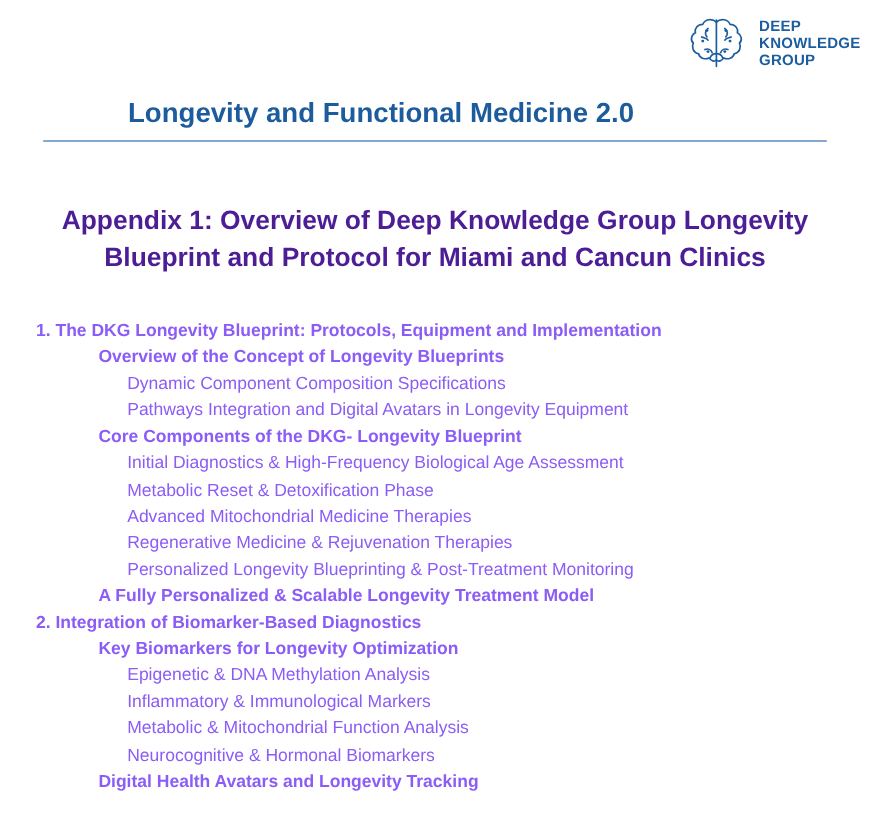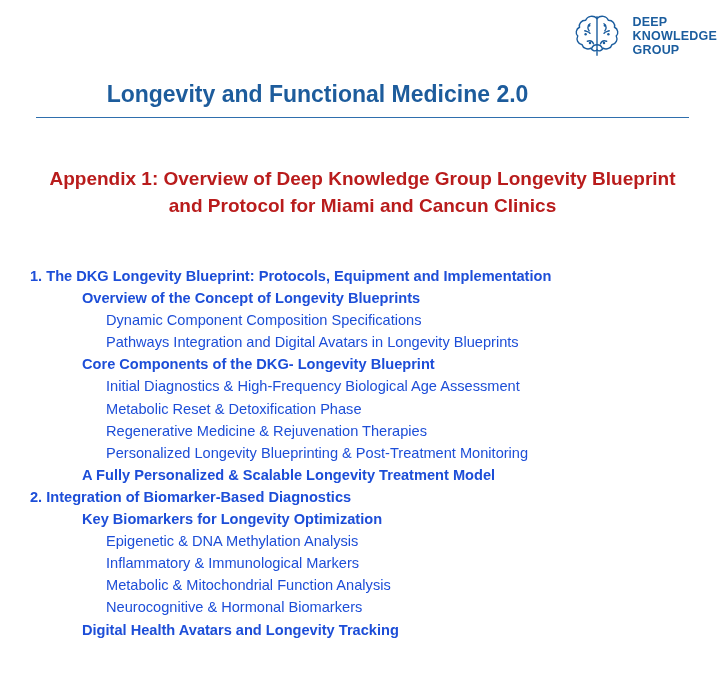--- a/index.html
+++ b/index.html
@@ -65,24 +65,24 @@
     width: 653px;
     height: 1px;
     background: #2f6fad;
   }
   .appendix {
     position: absolute;
     top: 150px;
     left: 40px;
     width: 645px;
     text-align: center;
-    font-size: 19px;
+    font-size: 22px;
     font-weight: bold;
     line-height: 1.42;
-    color: #b91c1c;
+    color: #4c1d95;
   }
 
   
   .toc-heading {
     position: absolute;
     top: 236px;
     left: 36px;
     font-size: 15px;
     font-weight: bold;
     color: #1d5c9c;
@@ -92,21 +92,21 @@
 
   .toc {
     position: absolute;
     top: 265px;
     left: 30px;
     width: 680px;
   }
   .toc-item {
     font-size: 14.6px;
     line-height: 22.1px;
-    color: #1d4ed8;
+    color: #8b5cf6;
     white-space: nowrap;
   }
   .lvl0 {
     font-weight: bold;
     padding-left: 0px;
   }
   .lvl1 {
     font-weight: bold;
     padding-left: 52px;
   }
@@ -157,24 +157,25 @@
 
   <div class="rule"></div>
 
   <h2 class="appendix">Appendix 1: Overview of Deep Knowledge Group Longevity Blueprint and Protocol for Miami and Cancun Clinics</h2>
 
 
   <div class="toc">
     <div class="toc-item lvl0">1. The DKG Longevity Blueprint: Protocols, Equipment and Implementation</div>
     <div class="toc-item lvl1">Overview of the Concept of Longevity Blueprints</div>
     <div class="toc-item lvl2">Dynamic Component Composition Specifications</div>
-    <div class="toc-item lvl2">Pathways Integration and Digital Avatars in Longevity Blueprints</div>
+    <div class="toc-item lvl2">Pathways Integration and Digital Avatars in Longevity Equipment</div>
     <div class="toc-item lvl1">Core Components of the DKG- Longevity Blueprint</div>
     <div class="toc-item lvl2">Initial Diagnostics &amp; High-Frequency Biological Age Assessment</div>
     <div class="toc-item lvl2">Metabolic Reset &amp; Detoxification Phase</div>
+    <div class="toc-item lvl2">Advanced Mitochondrial Medicine Therapies</div>
     <div class="toc-item lvl2">Regenerative Medicine &amp; Rejuvenation Therapies</div>
     <div class="toc-item lvl2">Personalized Longevity Blueprinting &amp; Post-Treatment Monitoring</div>
     <div class="toc-item lvl1">A Fully Personalized &amp; Scalable Longevity Treatment Model</div>
     <div class="toc-item lvl0">2. Integration of Biomarker-Based Diagnostics</div>
     <div class="toc-item lvl1">Key Biomarkers for Longevity Optimization</div>
     <div class="toc-item lvl2">Epigenetic &amp; DNA Methylation Analysis</div>
     <div class="toc-item lvl2">Inflammatory &amp; Immunological Markers</div>
     <div class="toc-item lvl2">Metabolic &amp; Mitochondrial Function Analysis</div>
     <div class="toc-item lvl2">Neurocognitive &amp; Hormonal Biomarkers</div>
     <div class="toc-item lvl1">Digital Health Avatars and Longevity Tracking</div>

